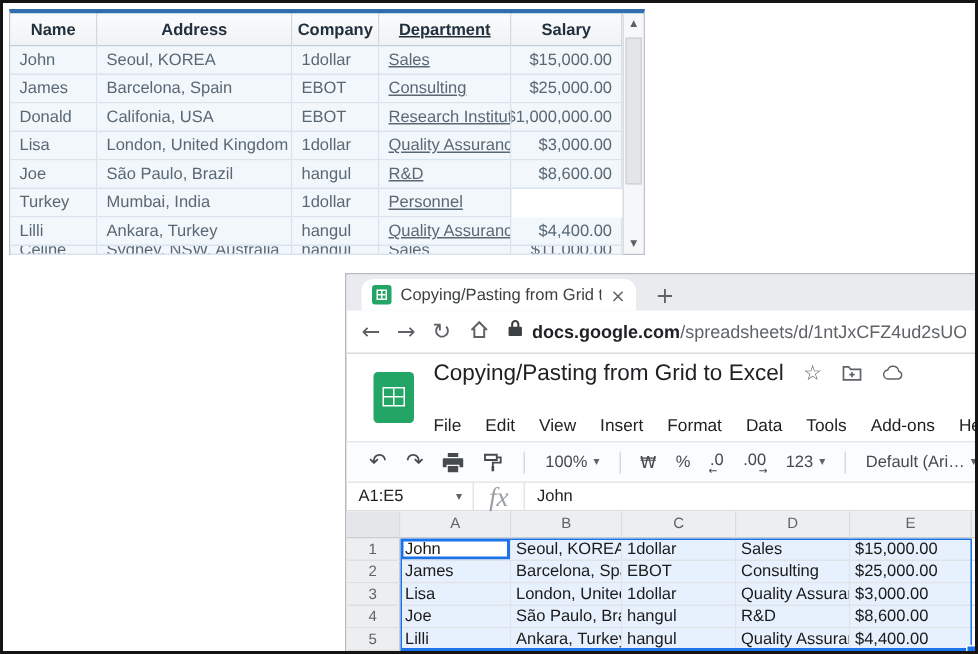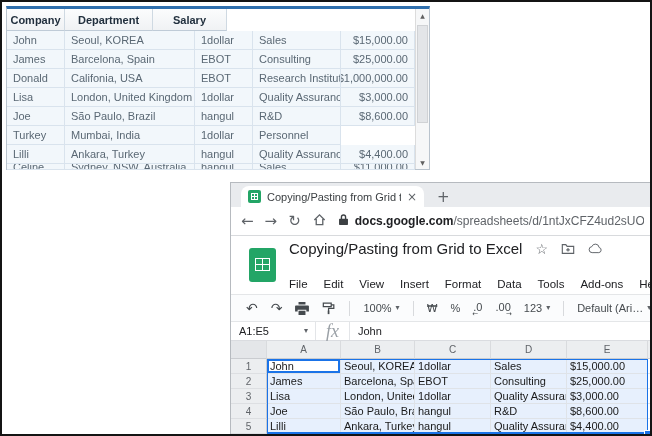--- a/index.html
+++ b/index.html
@@ -14,21 +14,21 @@
   #gridtable{width:408px;}
   .g-hrow{display:flex;height:22px;}
   .g-hcell{box-sizing:border-box;background:linear-gradient(#fbfcfd,#f0f2f4);
            border-right:1px solid #cfd9e2;border-bottom:1px solid #bfcbd7;
            font-size:11px;font-weight:bold;color:#22303e;display:flex;align-items:center;justify-content:center;}
   .g-row{display:flex;height:19px;}
   .g-row-partial{display:flex;height:6px;overflow:hidden;}
   .g-cell{box-sizing:border-box;background:#f2f7fb;border-right:1px solid #d9e3ed;border-bottom:1px solid #d9e3ed;
           font-size:11px;color:#5a6874;display:flex;align-items:center;padding:0 6px;
           white-space:nowrap;overflow:hidden;}
-  .gc0{width:58px;}.gc1{width:130px;}.gc2{width:58px;}.gc3{width:88px;}.gc4{width:74px;}
+  .gc0{width:58px;}.gc1{width:130px;}.gc2{width:58px;}.gc3{width:88px;text-decoration:underline;}.gc4{width:74px;}
   .g-num{justify-content:flex-end;}
   #gscroll{width:16px;box-sizing:border-box;background:#f6f7f8;border-left:1px solid #dcdcdc;
            display:flex;flex-direction:column;align-items:center;}
   .sb-btn{height:13px;display:flex;align-items:center;justify-content:center;font-size:6px;color:#606060;width:100%;}
   #gtrack{flex:1;width:100%;position:relative;}
   #gthumb{position:absolute;left:1px;right:1px;top:3px;height:72%;background:#e3e5e8;border:1px solid #d0d2d5;}
 
   
   #browser{left:228px;top:180px;width:424px;height:256px;box-sizing:border-box;
            border-left:1px solid #b6babf;border-top:1px solid #b6babf;background:#fff;
@@ -106,20 +106,22 @@
                border:1px solid #fff;box-sizing:content-box;pointer-events:auto;}
 </style>
 </head>
 <body>
 
 <div id="frame">
 
   <div id="gridwin" class="abs">
     <div id="gridtable">
       <div class="g-hrow">
+        <div class="g-hcell gc0">Name</div>
+        <div class="g-hcell gc1">Address</div>
         <div class="g-hcell gc2">Company</div>
         <div class="g-hcell gc3">Department</div>
         <div class="g-hcell gc4">Salary</div>
       </div>
       <div class="g-row">
         <div class="g-cell gc0">John</div>
         <div class="g-cell gc1">Seoul, KOREA</div>
         <div class="g-cell gc2">1dollar</div>
         <div class="g-cell gc3">Sales</div>
         <div class="g-cell gc4 g-num">$15,000.00</div>

